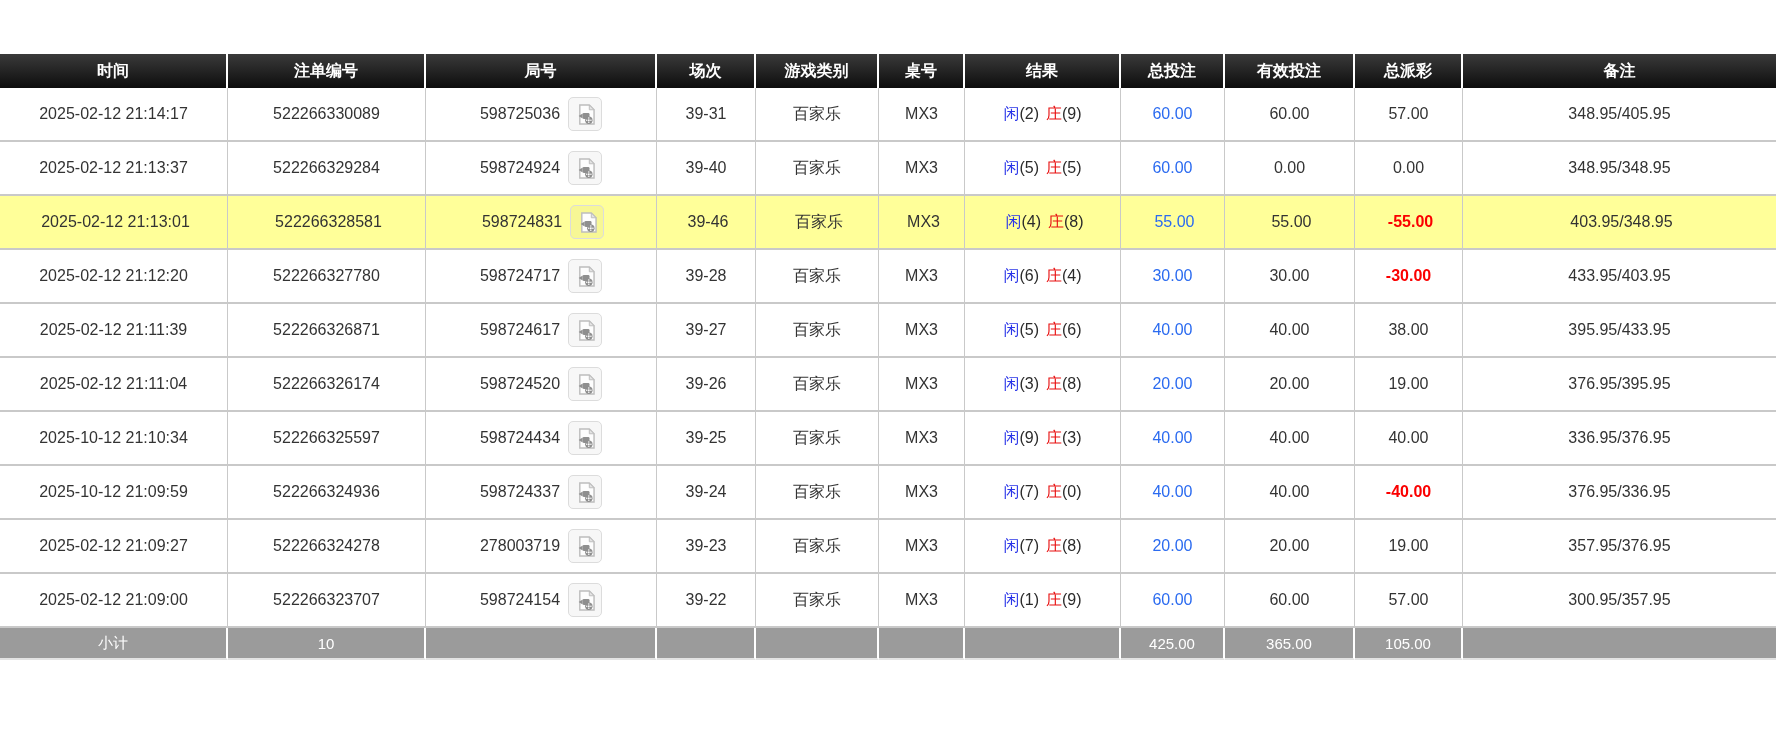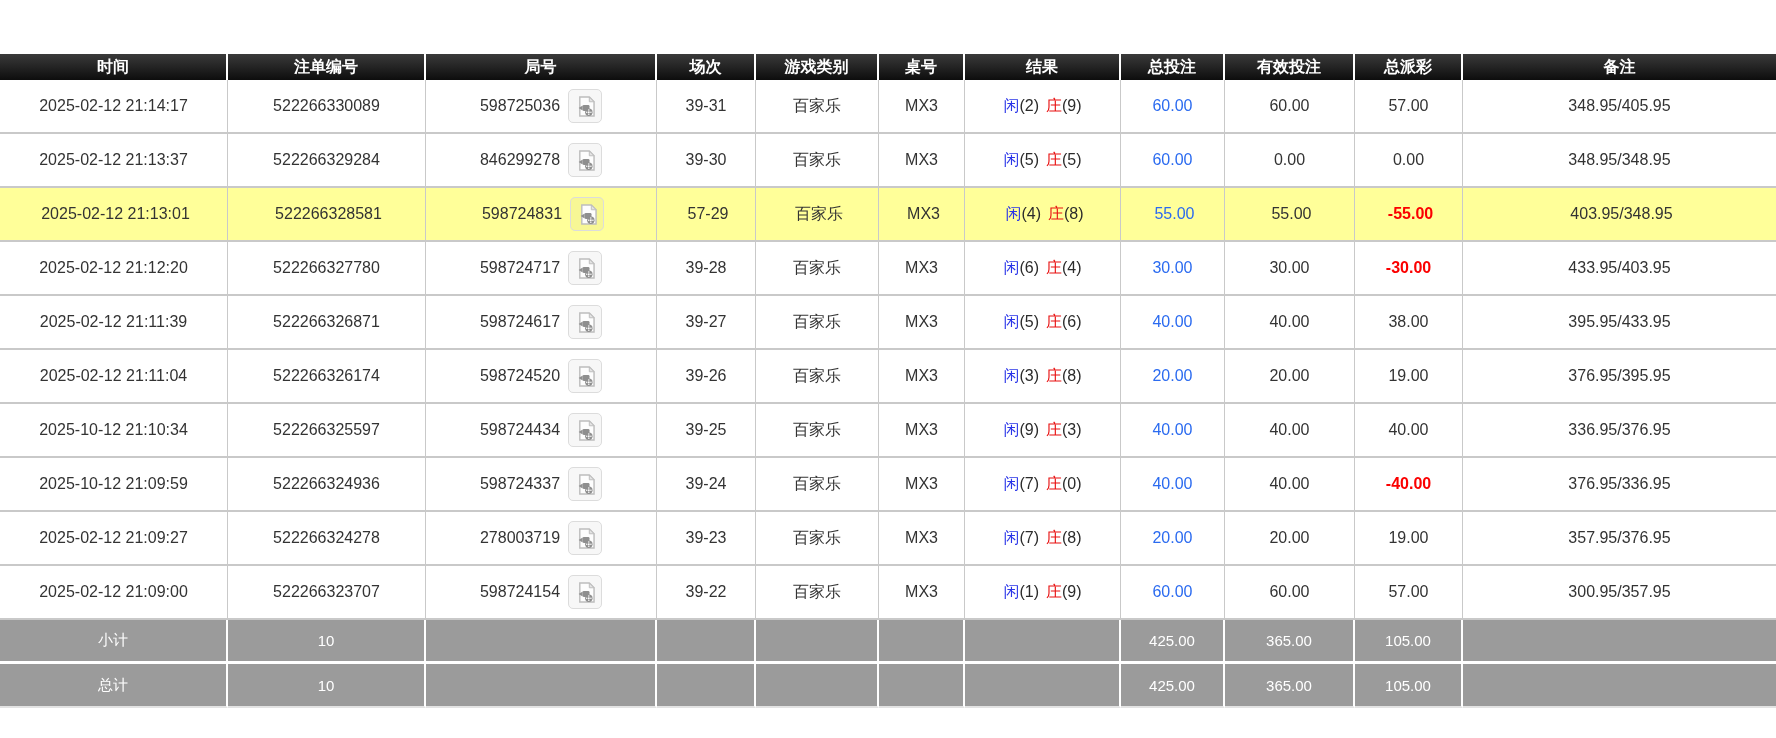--- a/index.html
+++ b/index.html
@@ -10,21 +10,21 @@
   }
   :root{
     --blue:#2b6bf0; --player-blue:#2a35e8; --banker-red:#e81010; --neg-red:#fb0000;
     --hl-yellow:#ffff99; --sum-grey:#9b9b9b; --border:#c9c9c9; --text:#333;
   }
   table.records{
     width:1776px;margin-top:54px;border-collapse:separate;border-spacing:0;
     table-layout:fixed;color:var(--text);
   }
   thead th{
-    box-sizing:border-box;height:26px;padding:0;
+    box-sizing:border-box;height:34px;padding:0;
     background:linear-gradient(#3a3a3a,#0d0d0d);
     color:#fff;font-size:16px;font-weight:bold;text-align:center;
     border-right:2px solid #fff;
   }
   thead th:last-child{border-right:none;}
   tbody td{
     box-sizing:border-box;height:54px;padding:0 4px;text-align:center;
     font-size:16px;background:#fff;
     border-right:1px solid var(--border);
     border-bottom:2px solid var(--border);
@@ -38,21 +38,21 @@
     width:32px;height:32px;border:1px solid #dcdcdc;border-radius:5px;
     background:rgba(60,60,60,0.045);cursor:pointer;
   }
   .amt-blue{color:var(--blue);}
   .payout{color:var(--text);}
   .payout.neg{color:var(--neg-red);font-weight:bold;}
   .res-player{color:var(--player-blue);}
   .res-banker{color:var(--banker-red);margin-left:7px;}
   .res-num{color:#2b2b2b;}
   tfoot td{
-    box-sizing:border-box;height:44px;padding:0 4px;text-align:center;
+    box-sizing:border-box;height:32px;padding:0 4px;text-align:center;
     font-size:15px;color:#fff;background:var(--sum-grey);
     border-right:2px solid #fff;border-bottom:3px solid #fff;
     white-space:nowrap;
   }
   tfoot td:last-child{border-right:none;}
   tfoot tr:last-child td{border-bottom:2px solid #e3e3e3;}
 </style>
 </head>
 <body>
 
@@ -117,38 +117,38 @@
     <td><span class="amt-blue">60.00</span></td>
     <td><span>60.00</span></td>
     <td><span class="payout">57.00</span></td>
     <td><span>348.95/405.95</span></td>
   </tr>
       <tr>
     <td><span>2025-02-12 21:13:37</span></td>
     <td><span>522266329284</span></td>
     <td>
       <span class="round-cell-inner">
-        <span>846299278</span>
-        <span class="icon-btn">
-          <svg width="19" height="21" viewBox="0 0 20 22" aria-hidden="true">
-            <path d="M4 1 h10 l5 5 v15 H4 z" fill="#fdfdfd" stroke="#bdbdbd" stroke-width="1.5"></path>
-            <path d="M14 1 v5 h5 z" fill="#e3e3e3" stroke="#bdbdbd" stroke-width="1"></path>
-            <rect x="7" y="9.5" width="7.2" height="6.2" rx="1.2" fill="#8f8f8f"></rect>
-            <path d="M7 10 L2.8 12.6 L7 15.2 z" fill="#8f8f8f"></path>
-            <circle cx="13.5" cy="17" r="3.9" fill="#8f8f8f"></circle>
-            <circle cx="13.5" cy="17" r="1.0" fill="#fff"></circle>
-            <circle cx="13.5" cy="14.8" r="0.8" fill="#fff"></circle>
-            <circle cx="13.5" cy="19.2" r="0.8" fill="#fff"></circle>
-            <circle cx="11.3" cy="17" r="0.8" fill="#fff"></circle>
-            <circle cx="15.7" cy="17" r="0.8" fill="#fff"></circle>
-          </svg>
-        </span>
-      </span>
-    </td>
-    <td><span>39-30</span></td>
+        <span>598724924</span>
+        <span class="icon-btn">
+          <svg width="19" height="21" viewBox="0 0 20 22" aria-hidden="true">
+            <path d="M4 1 h10 l5 5 v15 H4 z" fill="#fdfdfd" stroke="#bdbdbd" stroke-width="1.5"></path>
+            <path d="M14 1 v5 h5 z" fill="#e3e3e3" stroke="#bdbdbd" stroke-width="1"></path>
+            <rect x="7" y="9.5" width="7.2" height="6.2" rx="1.2" fill="#8f8f8f"></rect>
+            <path d="M7 10 L2.8 12.6 L7 15.2 z" fill="#8f8f8f"></path>
+            <circle cx="13.5" cy="17" r="3.9" fill="#8f8f8f"></circle>
+            <circle cx="13.5" cy="17" r="1.0" fill="#fff"></circle>
+            <circle cx="13.5" cy="14.8" r="0.8" fill="#fff"></circle>
+            <circle cx="13.5" cy="19.2" r="0.8" fill="#fff"></circle>
+            <circle cx="11.3" cy="17" r="0.8" fill="#fff"></circle>
+            <circle cx="15.7" cy="17" r="0.8" fill="#fff"></circle>
+          </svg>
+        </span>
+      </span>
+    </td>
+    <td><span>39-40</span></td>
     <td><span>百家乐</span></td>
     <td><span>MX3</span></td>
     <td>
       <span class="res-player">闲</span><span class="res-num">(5)</span><span class="res-banker">庄</span><span class="res-num">(5)</span>
     </td>
     <td><span class="amt-blue">60.00</span></td>
     <td><span>0.00</span></td>
     <td><span class="payout">0.00</span></td>
     <td><span>348.95/348.95</span></td>
   </tr>
@@ -167,21 +167,21 @@
             <circle cx="13.5" cy="17" r="3.9" fill="#8f8f8f"></circle>
             <circle cx="13.5" cy="17" r="1.0" fill="#fff"></circle>
             <circle cx="13.5" cy="14.8" r="0.8" fill="#fff"></circle>
             <circle cx="13.5" cy="19.2" r="0.8" fill="#fff"></circle>
             <circle cx="11.3" cy="17" r="0.8" fill="#fff"></circle>
             <circle cx="15.7" cy="17" r="0.8" fill="#fff"></circle>
           </svg>
         </span>
       </span>
     </td>
-    <td><span>57-29</span></td>
+    <td><span>39-46</span></td>
     <td><span>百家乐</span></td>
     <td><span>MX3</span></td>
     <td>
       <span class="res-player">闲</span><span class="res-num">(4)</span><span class="res-banker">庄</span><span class="res-num">(8)</span>
     </td>
     <td><span class="amt-blue">55.00</span></td>
     <td><span>55.00</span></td>
     <td><span class="payout neg">-55.00</span></td>
     <td><span>403.95/348.95</span></td>
   </tr>
@@ -424,27 +424,14 @@
     <td></td>
     <td></td>
     <td></td>
     <td></td>
     <td></td>
     <td><span>425.00</span></td>
     <td><span>365.00</span></td>
     <td><span>105.00</span></td>
     <td></td>
   </tr>
-      <tr>
-    <td><span>总计</span></td>
-    <td><span>10</span></td>
-    <td></td>
-    <td></td>
-    <td></td>
-    <td></td>
-    <td></td>
-    <td><span>425.00</span></td>
-    <td><span>365.00</span></td>
-    <td><span>105.00</span></td>
-    <td></td>
-  </tr>
     </tfoot>
 </table>
 
 </body></html>

